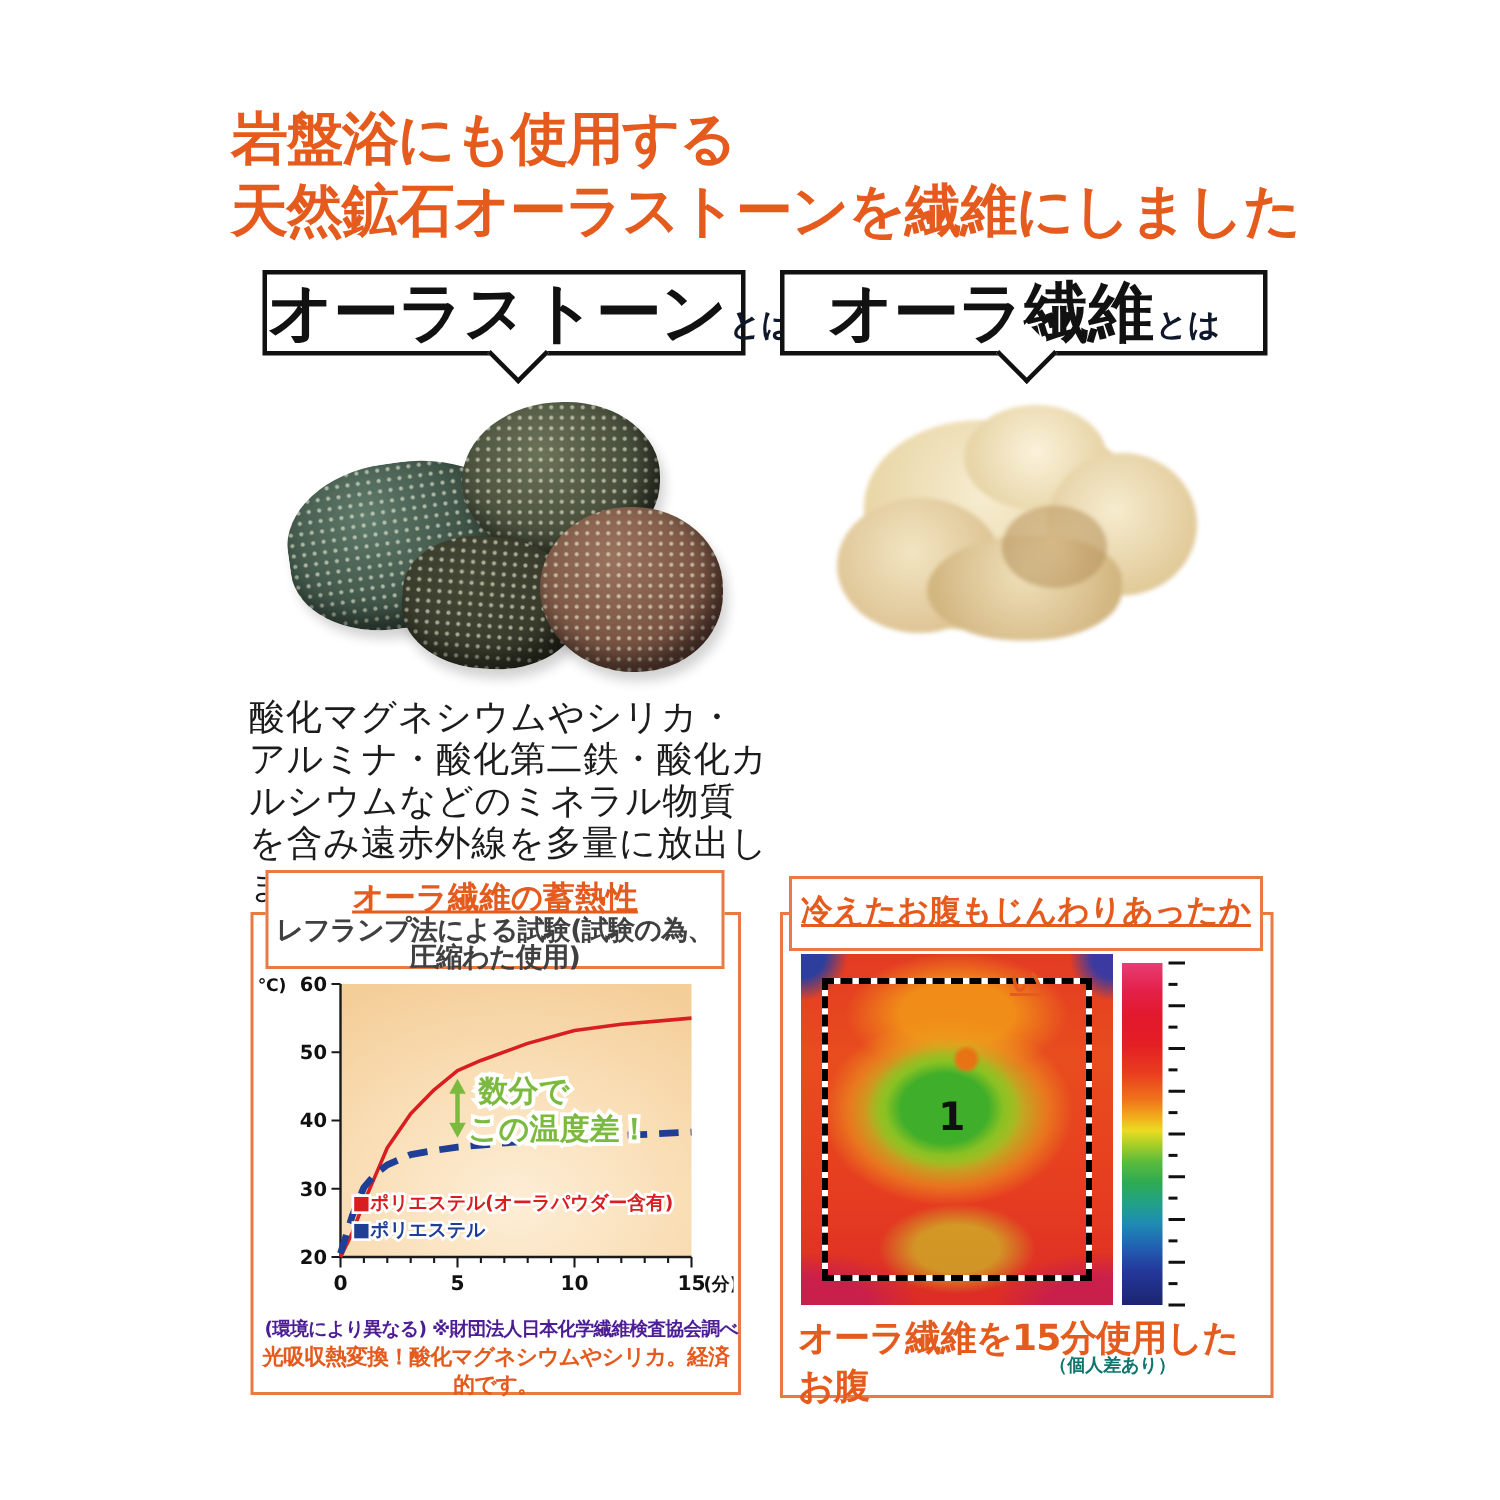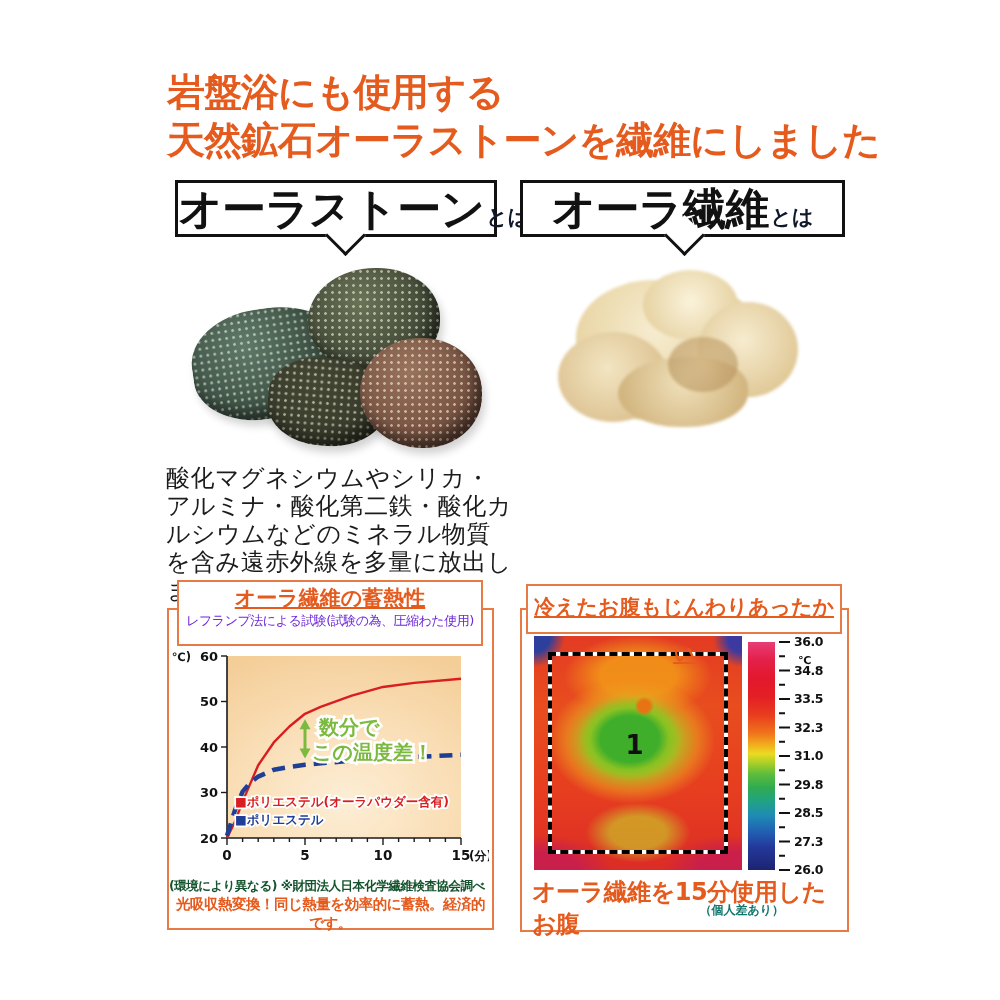--- a/index.html
+++ b/index.html
@@ -1,21 +1,21 @@
 <!DOCTYPE html>
 <html><head>
 <meta charset="utf-8">
 <style>
   html,body{margin:0;padding:0;background:#fff;}
   .page{position:relative;width:1000px;height:1000px;background:#fff;overflow:hidden;
         font-family:"DejaVu Sans","Liberation Sans",sans-serif;color:#1c1c1c;}
   .abs{position:absolute;}
 
   
-  .headline{left:167px;top:68px;width:720px;font-size:38px;line-height:48px;
+  .headline{left:154px;top:68px;width:720px;font-size:38px;line-height:48px;
             font-weight:700;color:#e55a1d;letter-spacing:-1px;}
 
   
   .title-box{height:51px;border:3px solid #111;background:#fff;text-align:center;
              line-height:51px;white-space:nowrap;}
   .tb-main{font-size:44px;font-weight:700;color:#111;letter-spacing:-1px;}
   .tb-suffix{font-size:21px;font-weight:700;color:#0f172a;margin-left:2px;}
   .tail{position:absolute;left:50%;bottom:-16px;width:26px;height:26px;margin-left:-13px;
         background:#fff;border-right:3px solid #111;border-bottom:3px solid #111;
         transform:rotate(45deg);}
@@ -54,23 +54,23 @@
   .desc-right{left:520px;top:440px;width:348px;}
 
   
   .panel{border:2.5px solid #e87a45;background:#fff;}
   .panel-left{left:167px;top:608px;width:323px;height:318px;}
   .panel-right{left:520px;top:608px;width:325px;height:320px;}
   .panel-header{position:absolute;border:2.5px solid #e87a45;background:#fff;text-align:center;z-index:3;}
   .ph-left{left:8px;top:-30px;width:302px;height:60px;padding-top:2px;}
   .ph-right{left:4px;top:-26px;width:312px;height:46px;line-height:46px;}
   .panel-title{font-size:21px;font-weight:700;color:#e55a1d;line-height:28px;text-decoration:underline;}
-  .panel-sub{font-size:13px;font-weight:400;color:#6d28d9;line-height:18px;letter-spacing:-.5px;}
-  .panel-note{position:absolute;left:0;top:268px;width:100%;text-align:left;
-              font-size:12.5px;font-weight:700;color:#14532d;letter-spacing:-.5px;}
+  .panel-sub{font-size:18px;font-weight:700;color:#404040;line-height:18px;letter-spacing:-.5px;}
+  .panel-note{position:absolute;left:0;top:268px;width:100%;text-align:right;
+              font-size:12.5px;font-weight:700;color:#4c1d95;letter-spacing:-.5px;}
   .panel-highlight{position:absolute;left:0;top:285px;width:100%;text-align:center;
               font-size:14.5px;font-weight:700;color:#e55a1d;letter-spacing:-.5px;}
   #heat-chart{position:absolute;left:2px;top:36px;}
 
   
   .thermal{position:absolute;left:12px;top:26px;width:208px;height:234px;overflow:hidden;
     background:
       radial-gradient(circle 13px at 53% 30%,#e87314 0 45%,rgba(232,115,20,0) 75%),
       radial-gradient(ellipse 58px 46px at 46% 44%,#3fae2a 0 50%,rgba(130,195,35,.85) 68%,rgba(205,210,35,0) 90%),
       radial-gradient(ellipse 88px 66px at 47% 45%,rgba(170,205,35,.85) 50%,rgba(235,160,30,.55) 75%,rgba(235,120,30,0) 95%),
@@ -187,21 +187,21 @@
         <polyline points="56,189.725 63.8,164.7 71.6,145.59 79.4,136.48999999999998 87.2,130.575 102.80000000000001,123.75 118.4,121.02 134,118.74499999999999 149.60000000000002,117.38000000000001 180.8,114.65 212,112.83000000000001 243.20000000000002,111.01 290,108.73500000000001" fill="none" stroke="#1f3e95" stroke-width="4.5" stroke-dasharray="13 8" stroke-linejoin="round"></polyline>
         <line x1="134" y1="81.14999999999999" x2="134" y2="104.56000000000002" stroke="#7cba3f" stroke-width="3"></line>
         <polygon points="128.5,83.14999999999999 139.5,83.14999999999999 134,73.14999999999999" fill="#7cba3f"></polygon>
         <polygon points="128.5,102.56000000000002 139.5,102.56000000000002 134,112.56000000000002" fill="#7cba3f"></polygon>
         <text x="148" y="88" font-size="20" font-weight="700" fill="#7cba3f" stroke="#fff" stroke-width="5" paint-order="stroke">数分で</text>
         <text x="141" y="113" font-size="20" font-weight="700" fill="#7cba3f" stroke="#fff" stroke-width="5" paint-order="stroke">この温度差！</text>
         <text x="64" y="160" font-size="12.5" font-weight="700" fill="#d81e20" stroke="#fff" stroke-width="3.5" paint-order="stroke">■ポリエステル(オーラパウダー含有)</text>
         <text x="64" y="178" font-size="12.5" font-weight="700" fill="#1f3e95" stroke="#fff" stroke-width="3.5" paint-order="stroke">■ポリエステル</text>
       </svg>
     <div class="panel-note">(環境により異なる) ※財団法人日本化学繊維検査協会調べ</div>
-    <div class="panel-highlight">光吸収熱変換！同じ熱量を効率的に蓄熱。経済的です。</div>
+    <div class="panel-highlight">光吸収熱変換！酸化マグネシウムやシリカ。経済的です。</div>
   </div>
 
   <div class="abs panel panel-right">
     <div class="panel-header ph-right">
       <span class="panel-title">冷えたお腹もじんわりあったかい</span>
     </div>
     <div class="thermal">
       <div class="dash-under"></div>
       <div class="dash-over"></div>
       <div class="thermal-marker">1</div>
@@ -219,29 +219,17 @@
         <line x1="1" x2="12" y1="116" y2="116" stroke="#111" stroke-width="2"></line>
         <line x1="1" x2="7" y1="130.25" y2="130.25" stroke="#111" stroke-width="2"></line>
         <line x1="1" x2="12" y1="144.5" y2="144.5" stroke="#111" stroke-width="2"></line>
         <line x1="1" x2="7" y1="158.75" y2="158.75" stroke="#111" stroke-width="2"></line>
         <line x1="1" x2="12" y1="173" y2="173" stroke="#111" stroke-width="2"></line>
         <line x1="1" x2="7" y1="187.25" y2="187.25" stroke="#111" stroke-width="2"></line>
         <line x1="1" x2="12" y1="201.5" y2="201.5" stroke="#111" stroke-width="2"></line>
         <line x1="1" x2="7" y1="215.75" y2="215.75" stroke="#111" stroke-width="2"></line>
         <line x1="1" x2="12" y1="230" y2="230" stroke="#111" stroke-width="2"></line>
       </svg>
-    <div id="scale-labels">
-        <div class="scale-label" style="top: -8px;">36.0</div>
-        <div class="scale-label" style="top: 20.5px;">34.8</div>
-        <div class="scale-label" style="top: 49px;">33.5</div>
-        <div class="scale-label" style="top: 77.5px;">32.3</div>
-        <div class="scale-label" style="top: 106px;">31.0</div>
-        <div class="scale-label" style="top: 134.5px;">29.8</div>
-        <div class="scale-label" style="top: 163px;">28.5</div>
-        <div class="scale-label" style="top: 191.5px;">27.3</div>
-        <div class="scale-label" style="top: 220px;">26.0</div>
-        <div class="scale-unit" style="top: 12px;">℃</div>
-      </div>
     <div class="thermo-caption">オーラ繊維を15分使用したお腹</div>
     <div class="thermo-note">（個人差あり）</div>
   </div>
 
 </div>
 
 </body></html>

